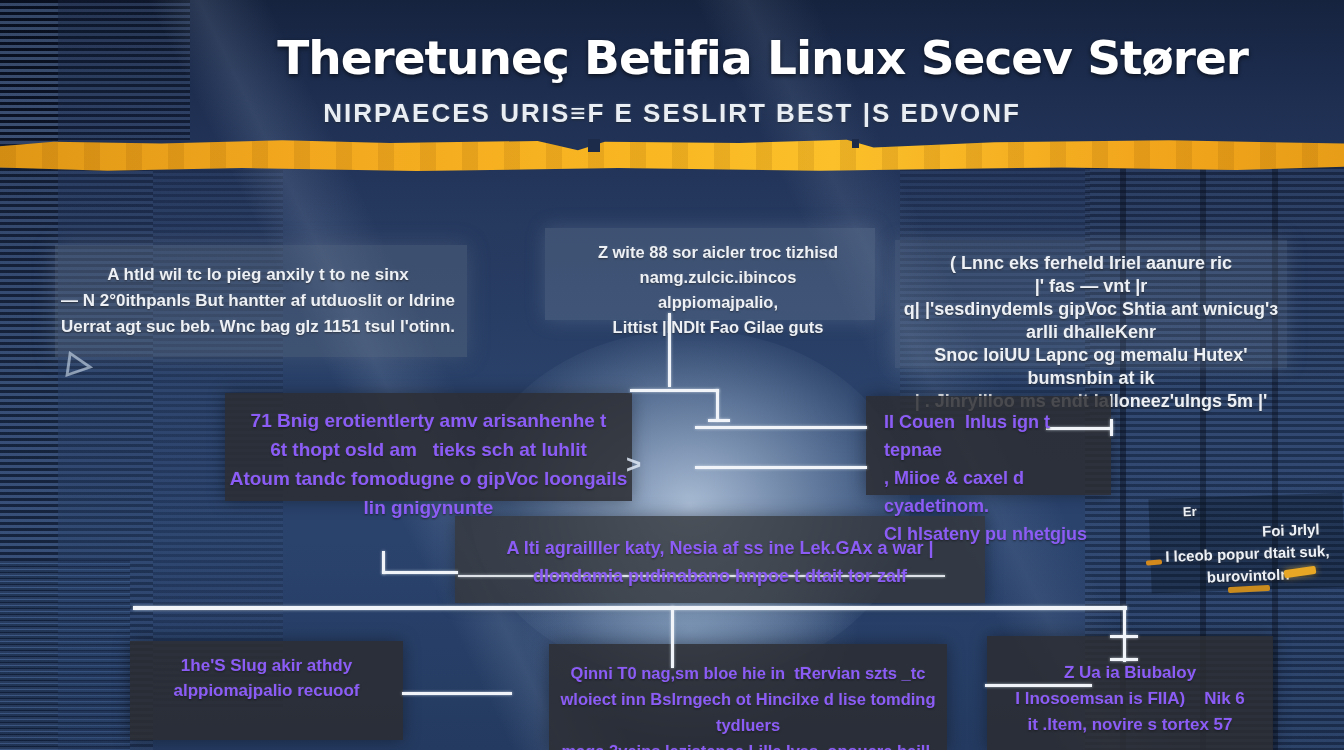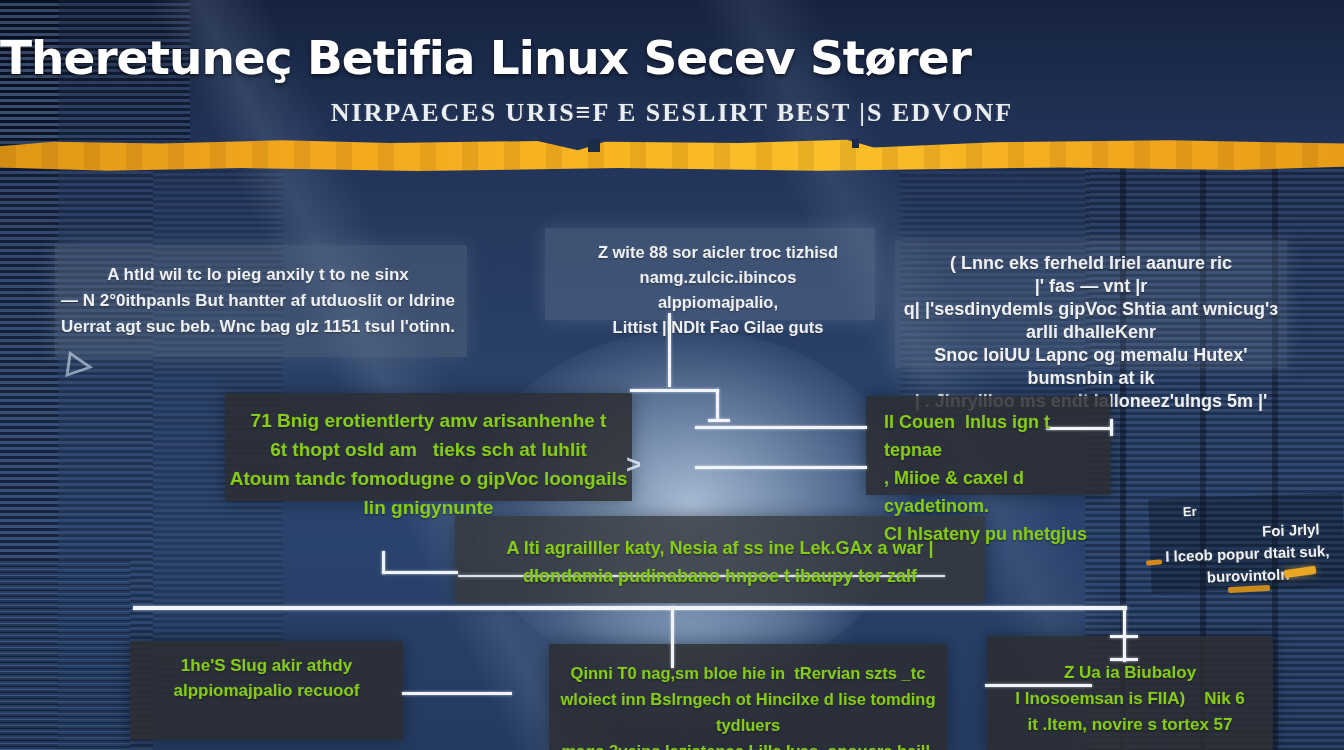--- a/index.html
+++ b/index.html
@@ -25,31 +25,31 @@
     background:linear-gradient(90deg,#df9715 0%,#f2a71e 22%,#f9b722 48%,#fbc02a 62%,#f2a61c 85%,#e89d18 100%);
     clip-path:polygon(0 22%,4% 8%,12% 14%,21% 4%,29% 12%,40% 6%,43% 34%,45% 8%,55% 12%,63% 2%,65% 26%,74% 10%,87% 4%,100% 14%,100% 84%,92% 94%,79% 86%,61% 96%,46% 88%,31% 97%,18% 88%,8% 96%,0 86%);}
   .band:after{content:"";position:absolute;inset:0;
     background:repeating-linear-gradient(90deg,rgba(130,75,0,.14) 0 16px,transparent 16px 42px);}
   .notch{position:absolute;background:#1c2b49;}
 
   
   .t{position:absolute;color:#edf1f6;
      text-shadow:0 1px 2px rgba(0,0,0,.55),0 0 3px rgba(205,220,240,.3);}
   .tl{white-space:pre-wrap;}
-  .title{left:0;top:30px;width:1224px;text-align:left;
+  .title{left:0;top:30px;width:1224px;text-align:right;
      font-family:"DejaVu Sans","Liberation Sans",sans-serif;
      font-weight:700;font-size:47px;letter-spacing:-1px;color:#fff;
-     text-shadow:0 2px 4px rgba(0,0,0,.6);}
+     text-shadow:0 2px 4px rgba(0,0,0,.6);padding-left:24px;}
   .subtitle{left:0;top:98px;width:1344px;text-align:center;
-     font-weight:600;font-size:26px;letter-spacing:2px;color:#e9edf4;font-family:Liberation Serif, serif;}
+     font-weight:600;font-size:26px;letter-spacing:2px;color:#e9edf4;}
 
   
   .box{position:absolute;background:rgba(43,45,49,.85);
        box-shadow:0 0 16px rgba(0,0,0,.35);z-index:2;}
-  .boxtext{position:absolute;z-index:5;color:#84cc16;font-weight:700;
+  .boxtext{position:absolute;z-index:5;color:#8b5cf6;font-weight:700;
        text-shadow:0 1px 2px rgba(0,0,0,.6),0 0 2px rgba(220,230,245,.25);}
 
   
   .lh,.lv{position:absolute;background:#f1f5fa;z-index:4;
        box-shadow:0 0 3px rgba(235,243,252,.7);}
   .lh{height:3px;} .lv{width:3px;}
   .glyph{position:absolute;z-index:4;color:rgba(222,232,244,.85);font-weight:700;}
   .dash{position:absolute;z-index:3;border-radius:2px;}
 </style>
 </head>
@@ -112,21 +112,21 @@
   <div class="box" style="left:866px;top:396px;width:245px;height:99px"></div>
   <div class="boxtext" style="left:884px;top:408px;width:225px;text-align:left;font-size:18px;line-height:28px">
     <div class="tl">II Couen  lnlus ign t tepnae</div>
     <div class="tl">, Miioe &amp; caxel d cyadetinom.</div>
     <div class="tl">CI hlsateny pu nhetgjus</div>
   </div>
 
   <div class="box" style="left:455px;top:516px;width:530px;height:87px;background:rgba(52,55,59,.8)"></div>
   <div class="boxtext" style="left:458px;top:534px;width:524px;text-align:center;font-size:18px;line-height:28px">
     <div class="tl">A lti agrailller katy, Nesia af ss ine Lek.GAx a war |</div>
-    <div class="tl">dlondamia pudinabano hnpoe t ibaupy tor zalf</div>
+    <div class="tl">dlondamia pudinabano hnpoe t dtait tor zalf</div>
   </div>
 
   <div class="box" style="left:130px;top:641px;width:273px;height:99px"></div>
   <div class="boxtext" style="left:133px;top:653px;width:267px;text-align:center;font-size:17px;line-height:25px">
     <div class="tl">1he'S Slug akir athdy</div>
     <div class="tl">alppiomajpalio recuoof</div>
   </div>
 
   <div class="box" style="left:549px;top:644px;width:398px;height:106px"></div>
   <div class="boxtext" style="left:552px;top:660px;width:392px;text-align:center;font-size:16.5px;line-height:26px">

